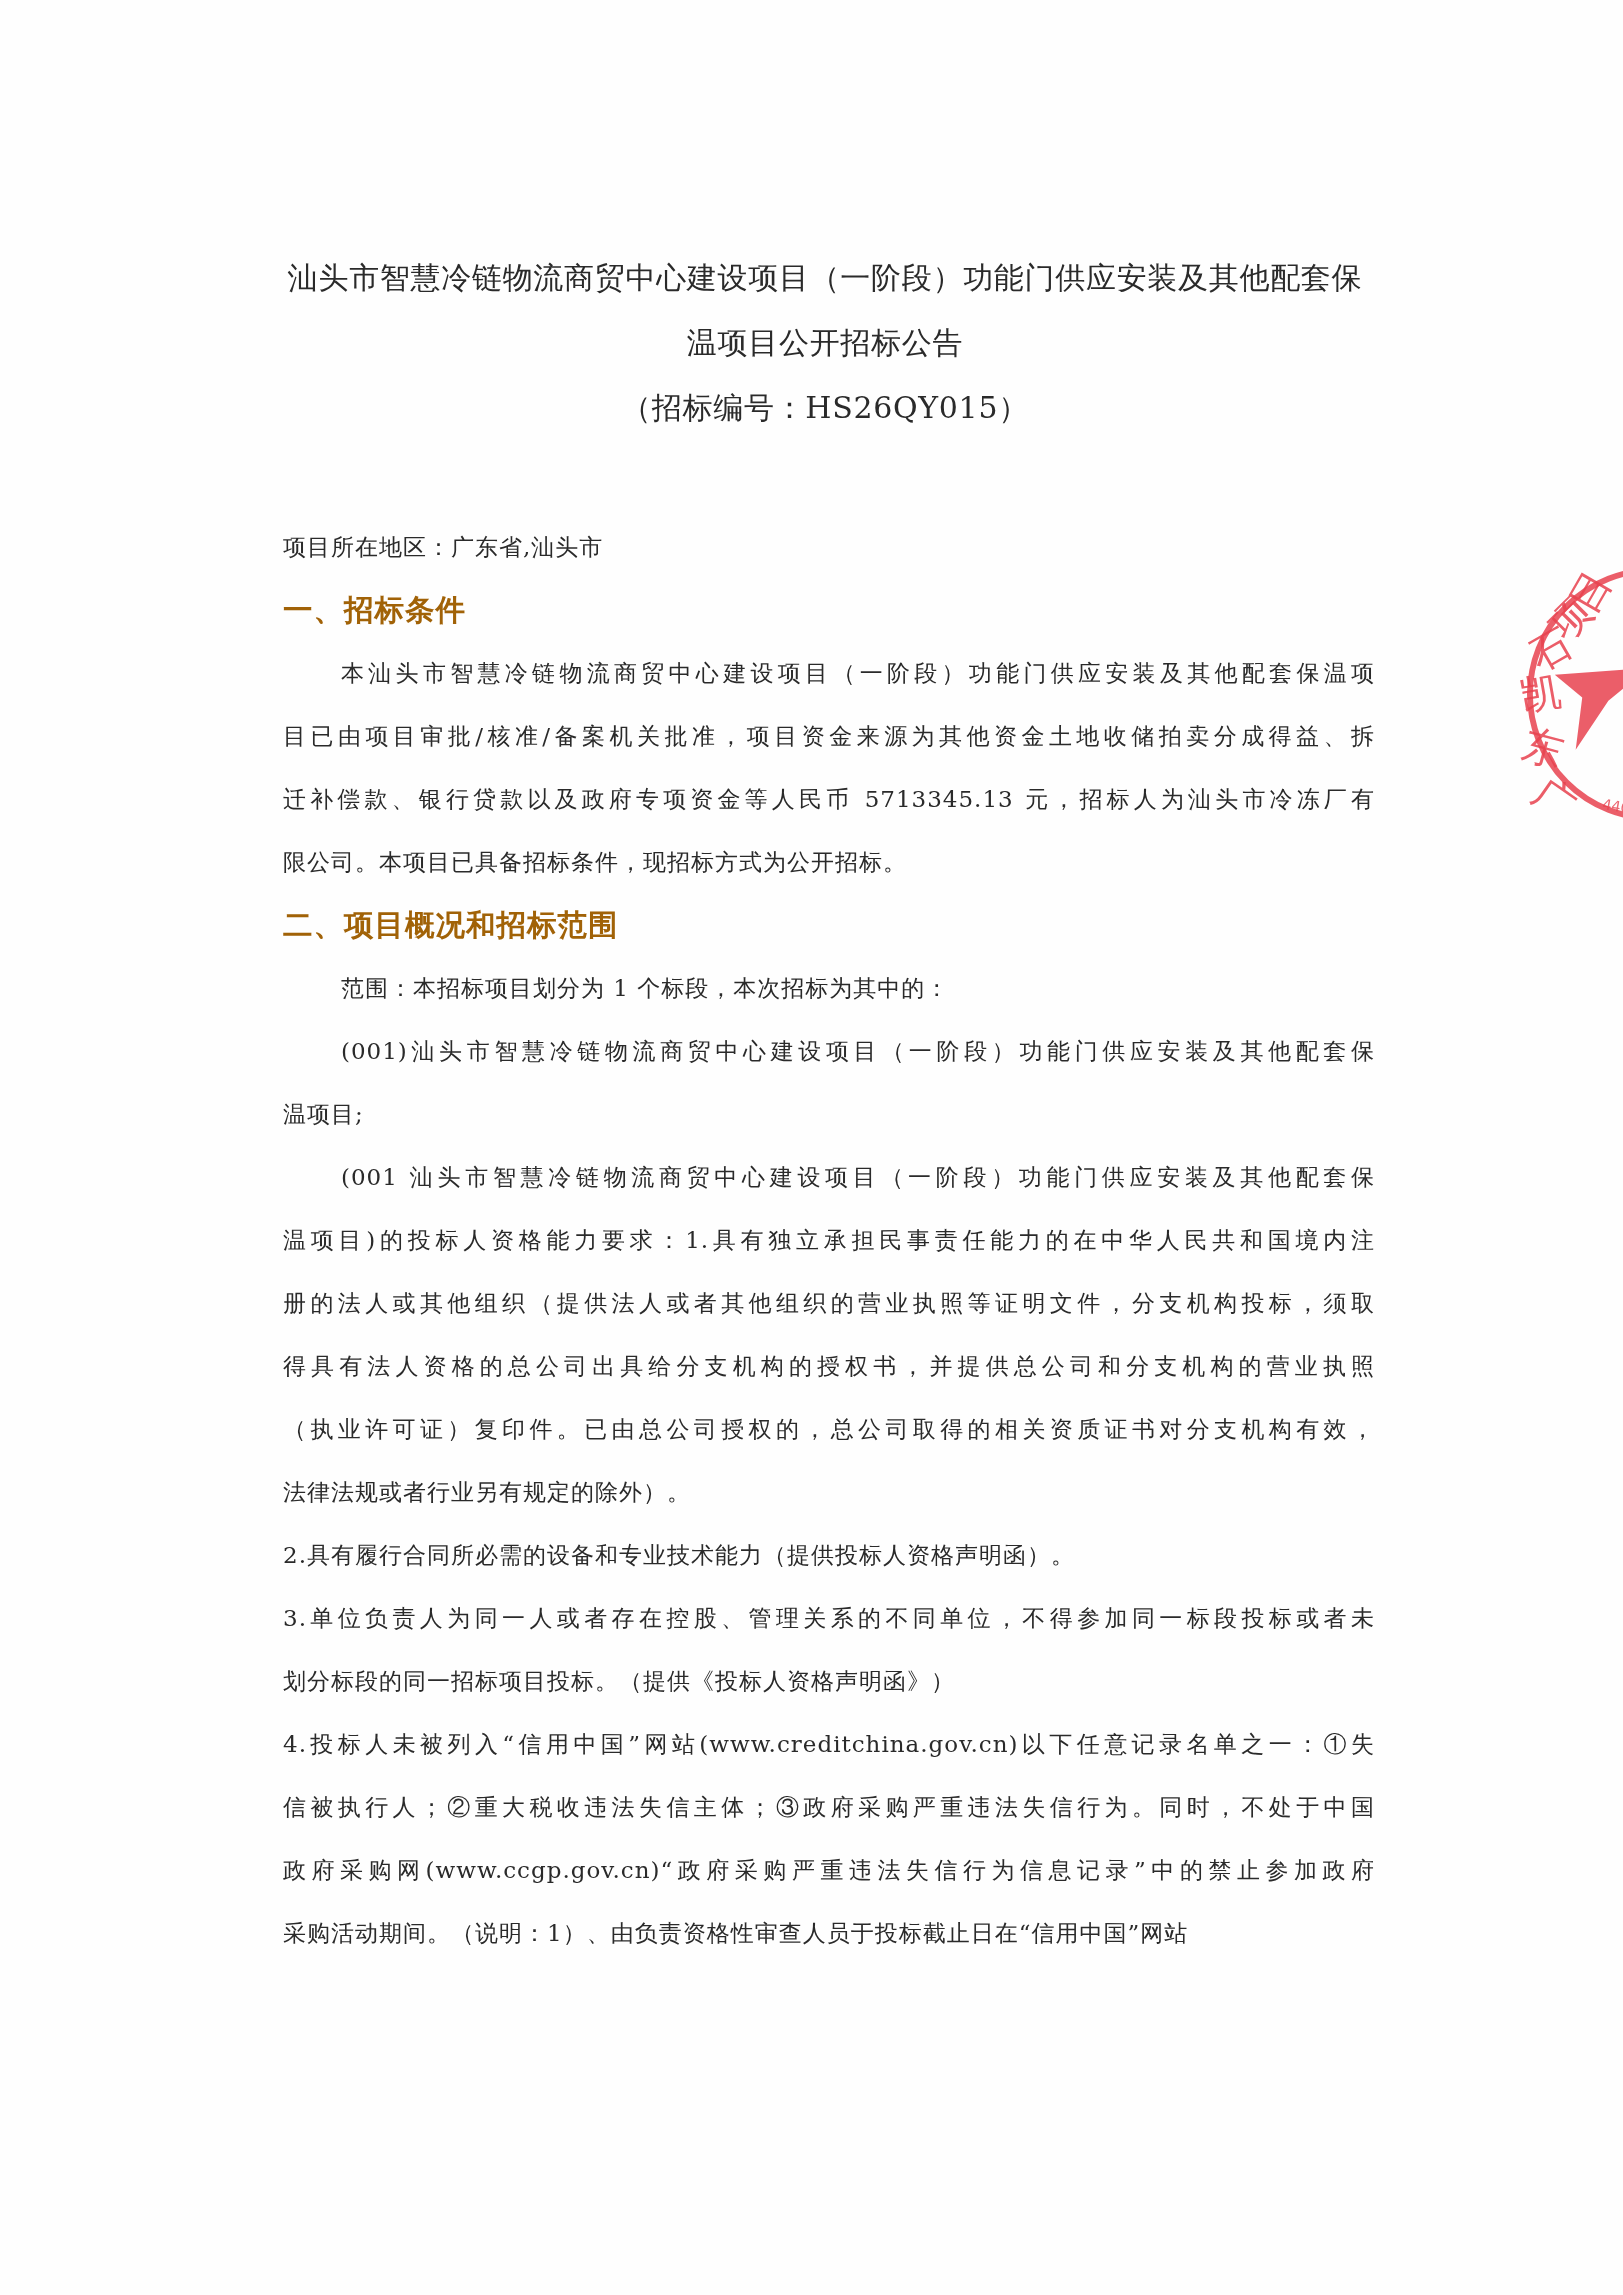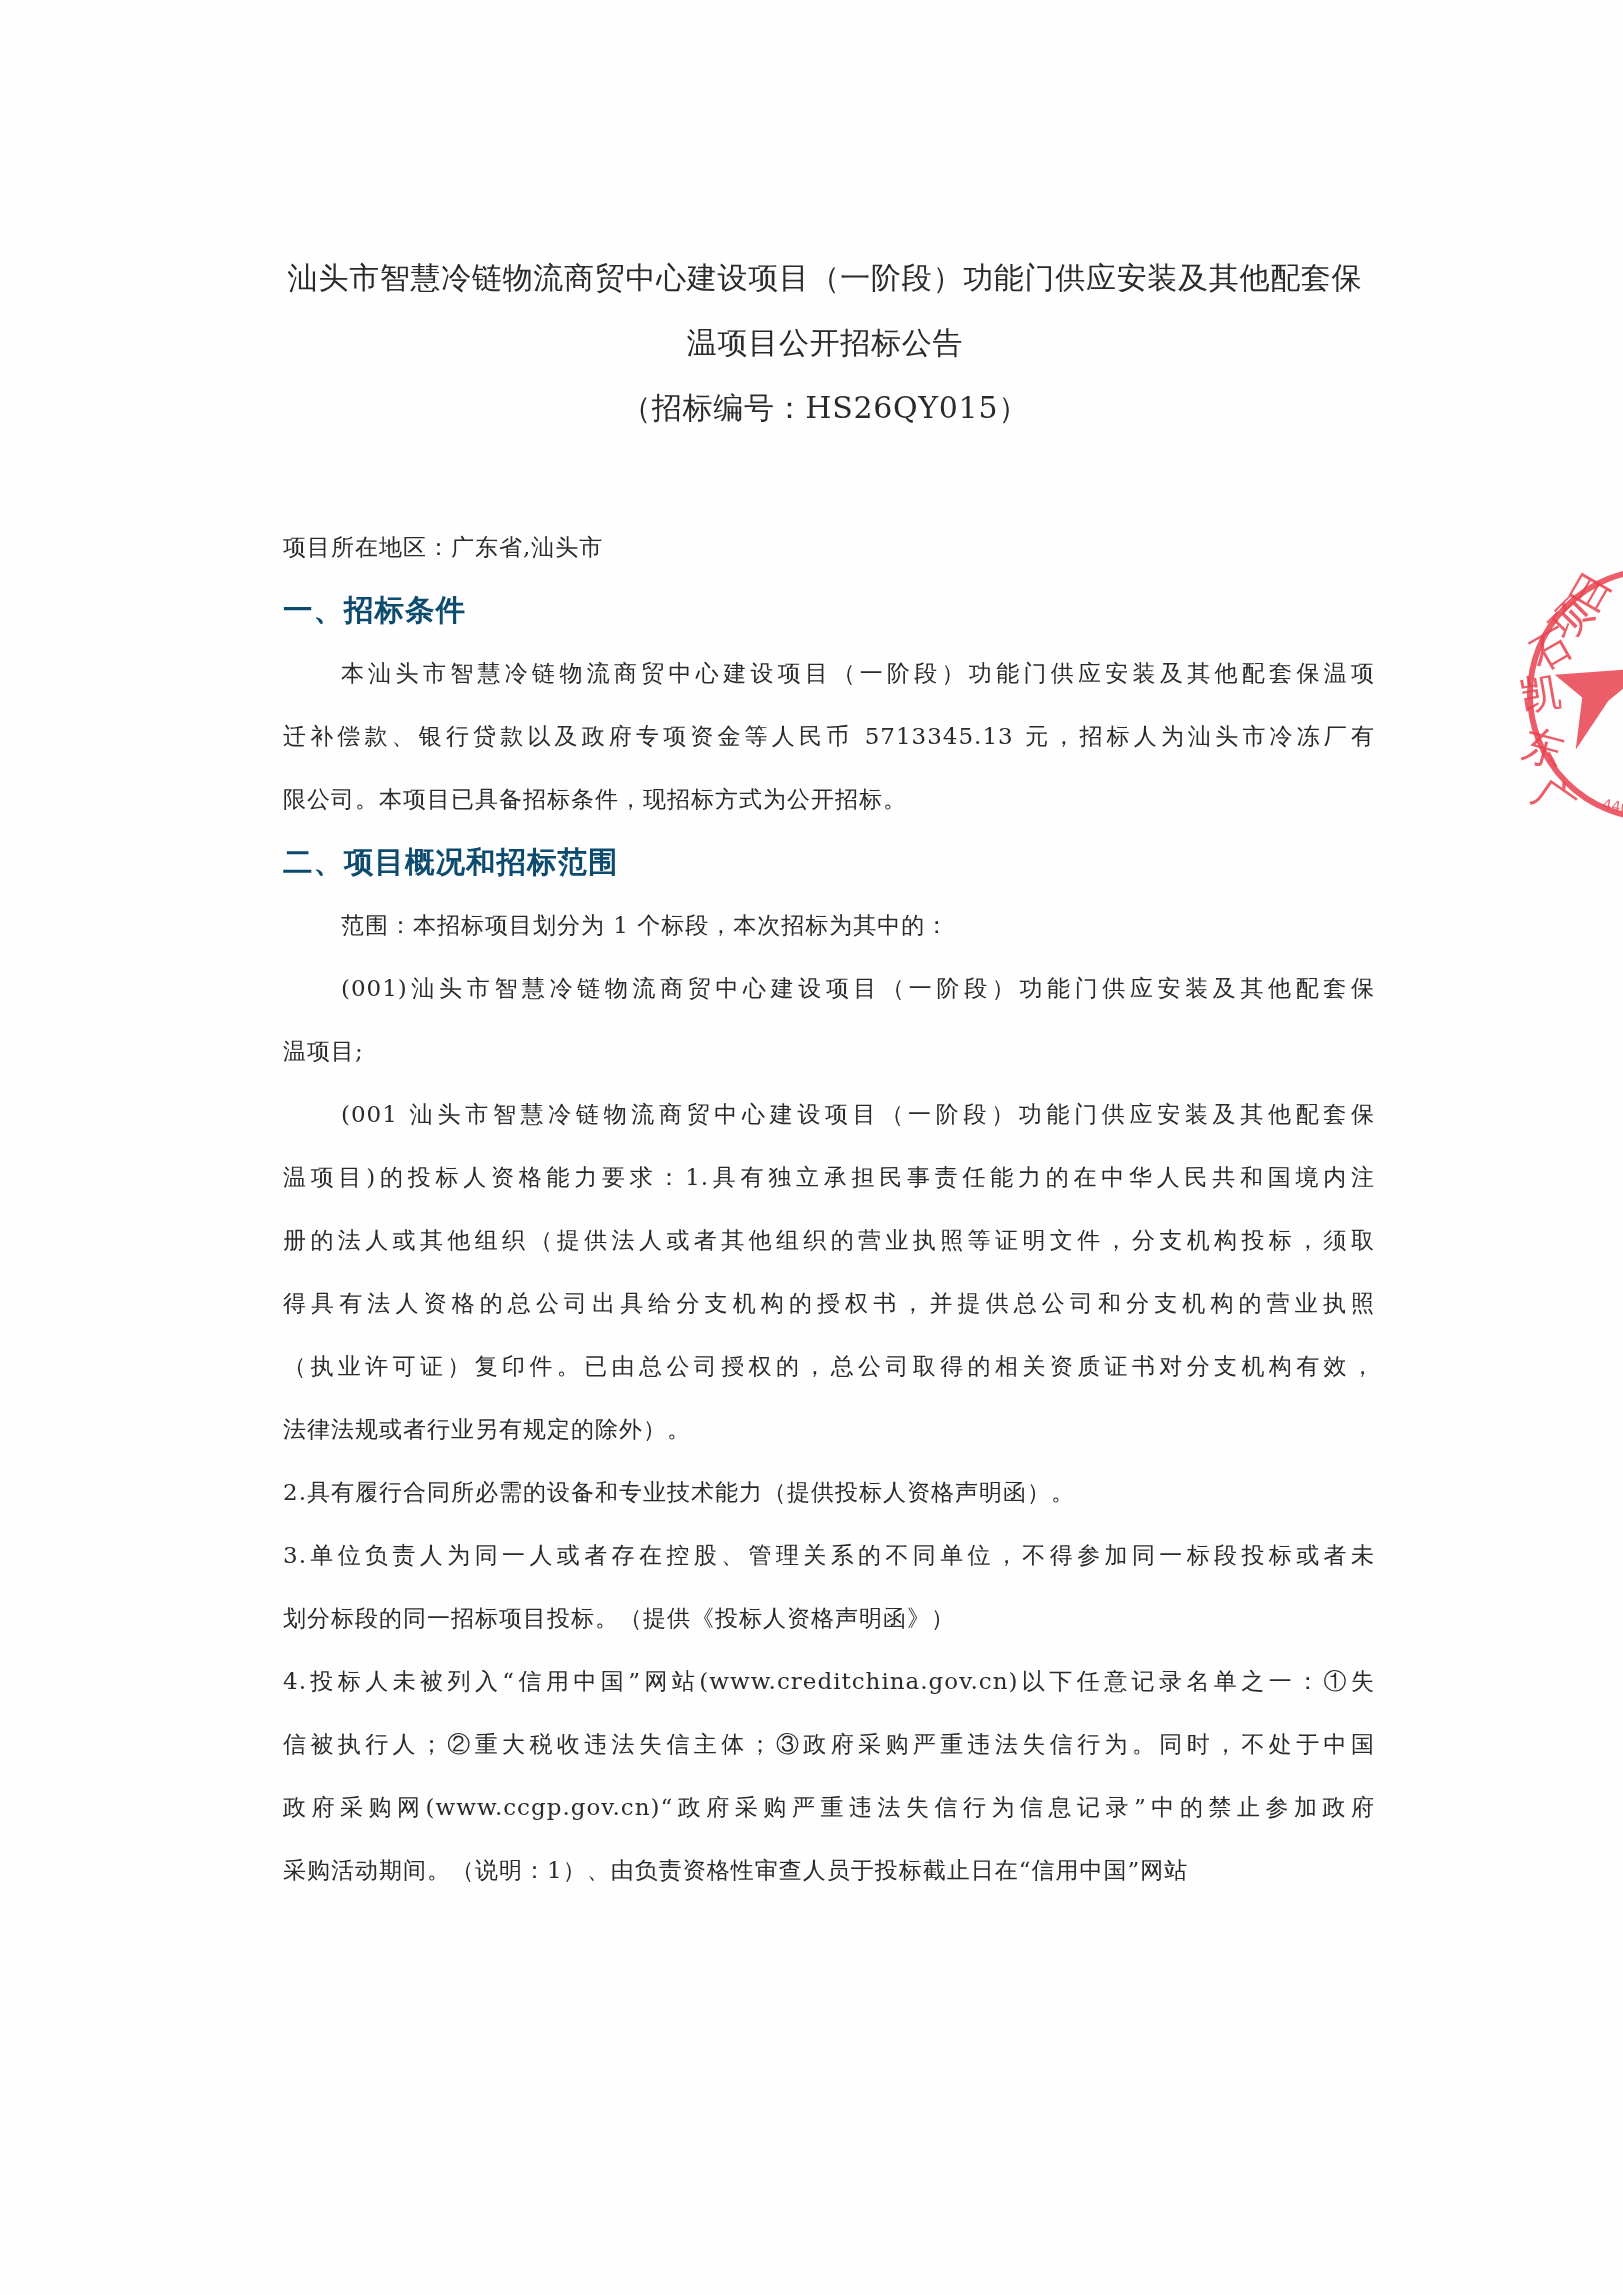--- a/index.html
+++ b/index.html
@@ -4,40 +4,41 @@
   <style>
     html, body { margin: 0; padding: 0; background: #ffffff; }
     body { width: 1623px; height: 2295px; position: relative; overflow: hidden;
            font-family: "DejaVu Serif", "Liberation Serif", serif; color: #2a2a2a; }
     .page { position: absolute; left: 0; top: 0; width: 1623px; height: 2295px; background: #fefefe; }
     .title-block { position: absolute; left: 275px; top: 245px; width: 1100px; text-align: center; }
     .title-line { font-size: 30px; line-height: 65px; height: 65px; white-space: nowrap; letter-spacing: 0.7px; }
     .body { position: absolute; left: 283px; top: 516px; width: 1092px; }
     .line { font-size: 23px; line-height: 63px; height: 63px; white-space: nowrap; overflow: visible; letter-spacing: 1px; }
     .indent { padding-left: 58px; }
-    .heading { font-family: "DejaVu Sans", "Liberation Sans", sans-serif; font-weight: bold; font-size: 29.5px; color: #0c4a6e; }
+    .heading { font-family: "DejaVu Sans", "Liberation Sans", sans-serif; font-weight: bold; font-size: 29.5px; color: #a16207; }
     .justify { text-align: justify; text-align-last: justify; }
     .stamp { position: absolute; left: 1458px; top: 560px; width: 340px; height: 262px; pointer-events: none; }
   </style>
 </head>
 <body>
 
 <div class="page">
 
   <div class="title-block">
     <div class="title-line">汕头市智慧冷链物流商贸中心建设项目（一阶段）功能门供应安装及其他配套保</div>
     <div class="title-line">温项目公开招标公告</div>
     <div class="title-line">（招标编号：HS26QY015）</div>
   </div>
 
   <div class="body">
     <div class="line">项目所在地区：广东省,汕头市</div>
 
     <div class="line heading">一、招标条件</div>
     <div class="line indent justify">本汕头市智慧冷链物流商贸中心建设项目（一阶段）功能门供应安装及其他配套保温项</div>
+    <div class="line justify">目已由项目审批/核准/备案机关批准，项目资金来源为其他资金土地收储拍卖分成得益、拆</div>
     <div class="line justify">迁补偿款、银行贷款以及政府专项资金等人民币 5713345.13 元，招标人为汕头市冷冻厂有</div>
     <div class="line">限公司。本项目已具备招标条件，现招标方式为公开招标。</div>
 
     <div class="line heading">二、项目概况和招标范围</div>
     <div class="line indent">范围：本招标项目划分为 1 个标段，本次招标为其中的：</div>
     <div class="line indent justify">(001)汕头市智慧冷链物流商贸中心建设项目（一阶段）功能门供应安装及其他配套保</div>
     <div class="line">温项目;</div>
 
     <div class="line indent justify">(001 汕头市智慧冷链物流商贸中心建设项目（一阶段）功能门供应安装及其他配套保</div>
     <div class="line justify">温项目)的投标人资格能力要求：1.具有独立承担民事责任能力的在中华人民共和国境内注</div>

